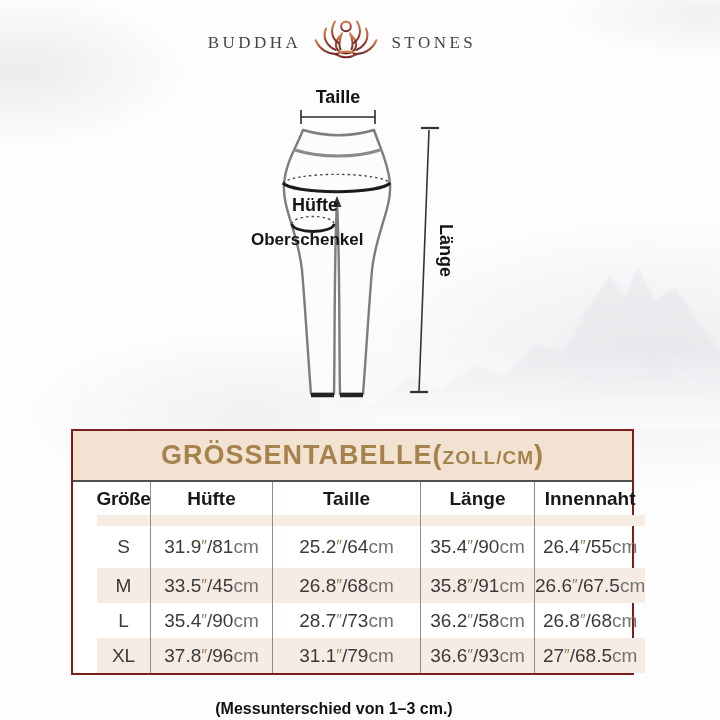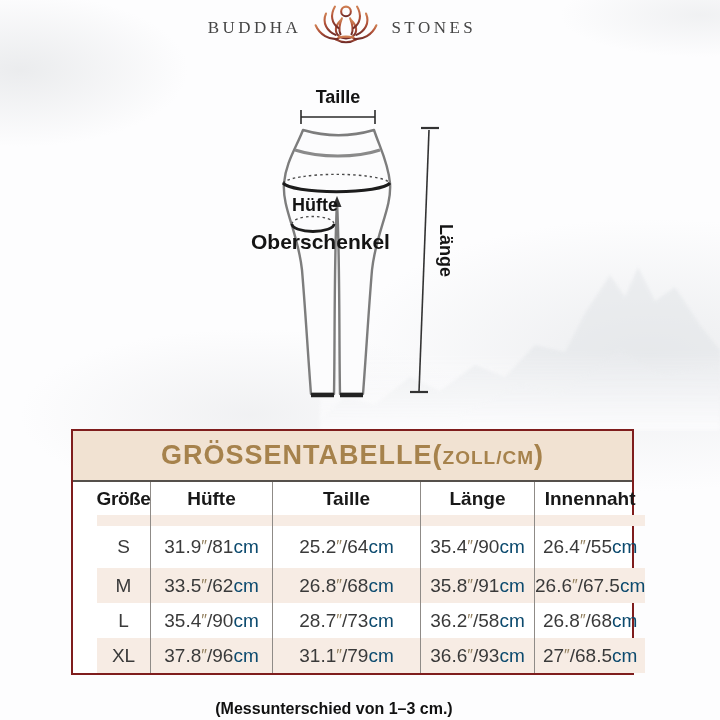--- a/index.html
+++ b/index.html
@@ -14,51 +14,51 @@
     position:absolute;inset:0;pointer-events:none;
     background:
       radial-gradient(ellipse 240px 110px at 20px 70px, rgba(205,208,211,.38), transparent 70%),
       radial-gradient(ellipse 200px 60px at 700px 15px, rgba(210,213,216,.30), transparent 70%),
       radial-gradient(ellipse 320px 120px at 250px 415px, rgba(212,214,217,.30), transparent 72%),
       radial-gradient(ellipse 430px 190px at 650px 355px, rgba(204,208,212,.35), transparent 72%);
   }
   .mountains{position:absolute;left:320px;top:255px;width:400px;height:175px;filter:blur(1.5px);opacity:.75;}
 
   
-  .logo{position:absolute;top:0;left:0;width:684px;height:56px;
+  .logo{position:absolute;top:15px;left:0;width:684px;height:56px;
         display:flex;align-items:center;justify-content:center;gap:9px;}
   .brand{font-family:"Liberation Serif", serif;font-size:17px;letter-spacing:3.5px;color:#454545;}
   .lotus{width:72px;height:58px;}
 
   
   .dlabel{position:absolute;font-weight:bold;font-size:18px;color:#141414;white-space:nowrap;}
   .lbl-taille{left:278px;top:87px;width:120px;text-align:center;}
   .lbl-huefte{left:292px;top:195px;}
-  .lbl-oberschenkel{left:251px;top:230px;font-size:21px;}
+  .lbl-oberschenkel{left:251px;top:230px;font-size:17px;}
   .lbl-laenge{left:400px;top:240px;width:90px;text-align:center;transform:rotate(90deg);}
   .diagram-svg{position:absolute;left:0;top:0;width:720px;height:720px;pointer-events:none;}
 
   
   .sizetable{position:absolute;left:71px;top:429px;width:563px;box-sizing:border-box;
              border:2px solid #7f1d1d;background:#fff;}
   .st-title{height:49px;line-height:49px;background:#f1e2d2;border-bottom:2px solid #55504b;
             text-align:center;color:#a6824c;font-weight:bold;letter-spacing:1px;white-space:nowrap;}
   .t-big{font-size:27px;}
   .t-small{font-size:19px;letter-spacing:1px;}
   .st-grid{display:grid;grid-template-columns:54px 122px 148px 114px 1fr;
            grid-template-rows:33px 11px 42px 35px 35px 35px;padding-left:24px;}
   .cell{display:flex;align-items:center;justify-content:center;
         border-right:1px solid #8f8b87;white-space:nowrap;}
   .cell.last{border-right:none;}
   .hcell{font-weight:bold;font-size:19px;color:#181818;}
   .hcell.tight{letter-spacing:-0.4px;}
   .beige{background:#f7ece4;}
   .mcell,.scell{font-size:19px;color:#3a3a3a;}
   .imark{color:#93805f;font-size:16px;}
-  .cm-unit{color:#0c4a6e;text-align:center;}
+  .cm-unit{color:#737373;text-align:center;}
 
   .footnote{position:absolute;left:0;top:700px;width:668px;text-align:center;
             font-weight:bold;font-size:16px;color:#111;}
 </style>
 </head>
 <body>
 
 <div class="bg-wash"></div>
 
 <svg class="mountains" viewBox="0 0 400 175">
@@ -194,21 +194,21 @@
         <span>/</span>
         <span>55</span>
         <span class="cm-unit">cm</span>
       </div>
 
     <div class="cell scell beige">M</div>
     <div class="cell mcell beige">
         <span>33.5</span>
         <span class="imark">″</span>
         <span>/</span>
-        <span>62</span>
+        <span>45</span>
         <span class="cm-unit">cm</span>
       </div>
     <div class="cell mcell beige">
         <span>26.8</span>
         <span class="imark">″</span>
         <span>/</span>
         <span>68</span>
         <span class="cm-unit">cm</span>
       </div>
     <div class="cell mcell beige">

